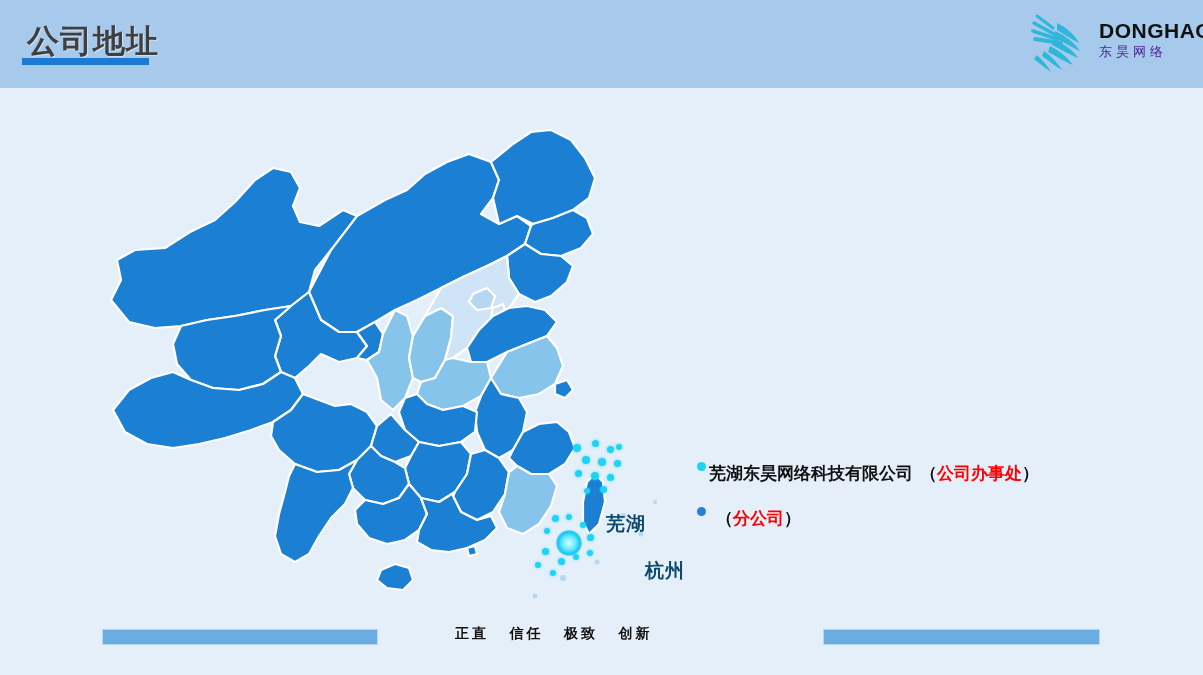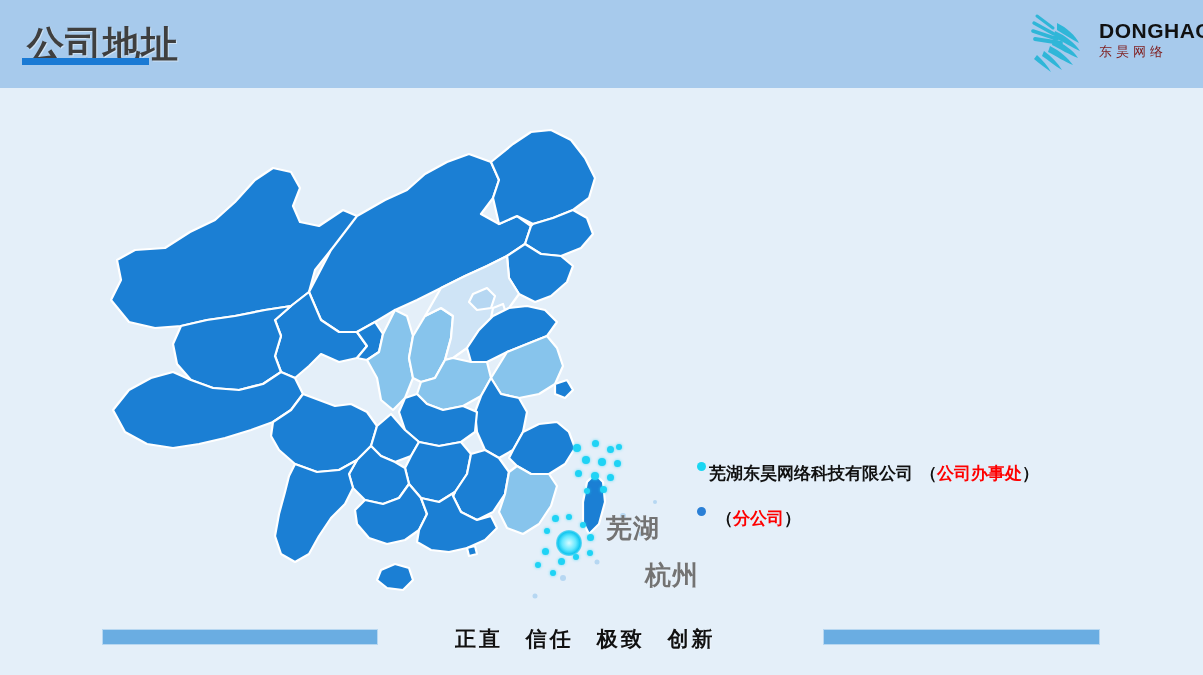--- a/index.html
+++ b/index.html
@@ -9,51 +9,51 @@
     font-family:"Liberation Sans","DejaVu Sans",sans-serif;
     position:relative;
   }
   
   .header{
     position:absolute;left:0;top:0;width:1203px;height:88px;
     background:#a7caec;
   }
   .page-title{
     position:absolute;left:27px;top:20px;
-    font-size:37px;font-weight:bold;color:#3f3f3f;
+    font-size:32px;font-weight:bold;color:#3f3f3f;
     letter-spacing:1px;
     text-shadow:1px 1px 0 rgba(255,255,255,.45);
   }
   .title-underline{
     position:absolute;left:22px;top:58px;width:127px;height:7px;
     background:#1a7ad4;
   }
   
   .logo{
     position:absolute;right:12px;top:6px;width:170px;height:72px;
   }
   .logo-mark{position:absolute;left:2px;top:2px;width:72px;height:66px;}
   .logo-text{
     position:absolute;left:78px;top:14px;width:92px;text-align:left;
   }
   .logo-en{
     font-size:21px;font-weight:bold;color:#111;letter-spacing:.5px;
     line-height:22px;
   }
   .logo-cn{
-    font-size:13px;color:#7f1d1d;letter-spacing:4px;line-height:18px;
+    font-size:13px;color:#4c1d95;letter-spacing:4px;line-height:18px;
     margin-top:1px;
   }
   
   .map-wrap{
     position:absolute;left:95px;top:110px;width:620px;height:510px;
   }
   .map-wrap svg{display:block;width:100%;height:100%;}
   .city-label{
-    position:absolute;font-size:26px;font-weight:bold;color:#737373;
+    position:absolute;font-size:19px;font-weight:bold;color:#0c4a6e;
     letter-spacing:1px;white-space:nowrap;
     text-shadow:0 0 2px rgba(255,255,255,.4);
   }
   #label-wuhu{left:511px;top:401px;}
   #label-hangzhou{left:550px;top:448px;}
   
   .marker-main{
     position:absolute;width:26px;height:26px;border-radius:50%;
     background:radial-gradient(circle,#d8fbff 0%,#64e8ff 38%,#13c7f0 60%,rgba(19,199,240,.25) 78%,rgba(19,199,240,0) 100%);
   }
@@ -78,22 +78,23 @@
   .legend-gap{display:inline-block;width:7px;}
   
   .footer-bar{
     position:absolute;top:629px;height:16px;
     background:#6aade2;border:1px solid #b7d7f1;box-sizing:border-box;
   }
   #footer-bar-left{left:102px;width:276px;}
   #footer-bar-right{left:823px;width:277px;}
   .footer-slogan{
     position:absolute;left:455px;top:625px;
-    font-size:21px;font-weight:bold;color:#111;letter-spacing:3px;
+    font-size:14px;font-weight:bold;color:#111;letter-spacing:3px;
     text-shadow:1px 1px 0 rgba(255,255,255,.35);
+    font-family:Liberation Serif, serif;
   }
   .slogan-word{margin-right:14px;}
   .slogan-word:last-child{margin-right:0;}
 </style>
 </head>
 <body>
 
 <div class="header">
   <div class="page-title">公司地址</div>
   <div class="title-underline"></div>

